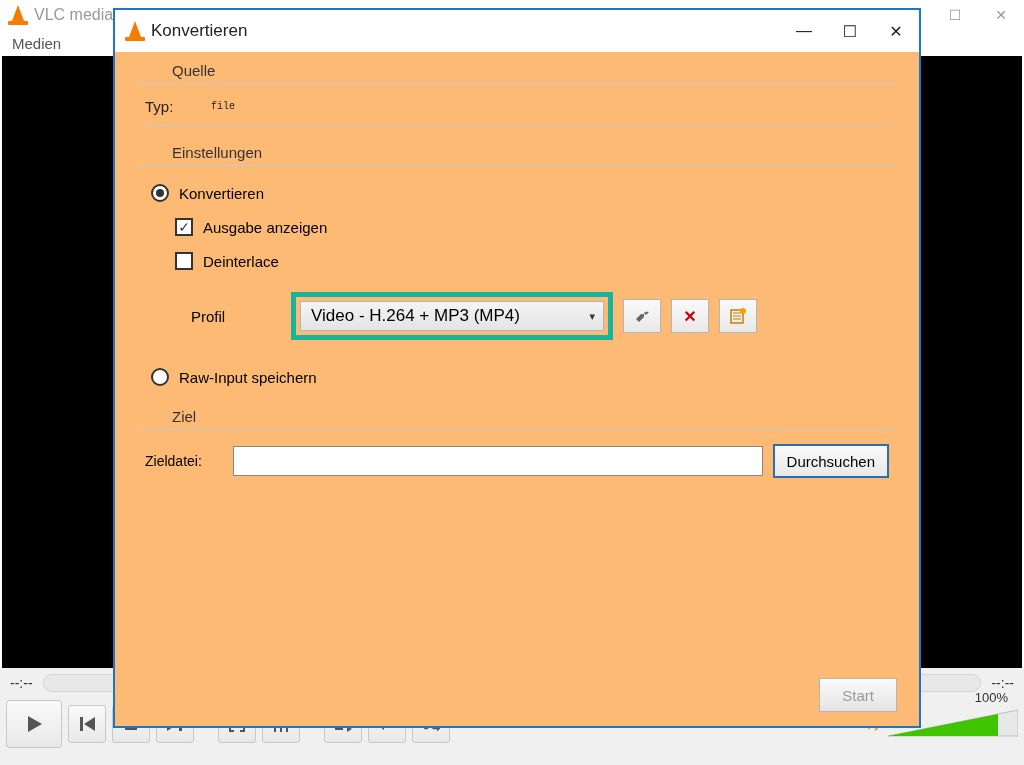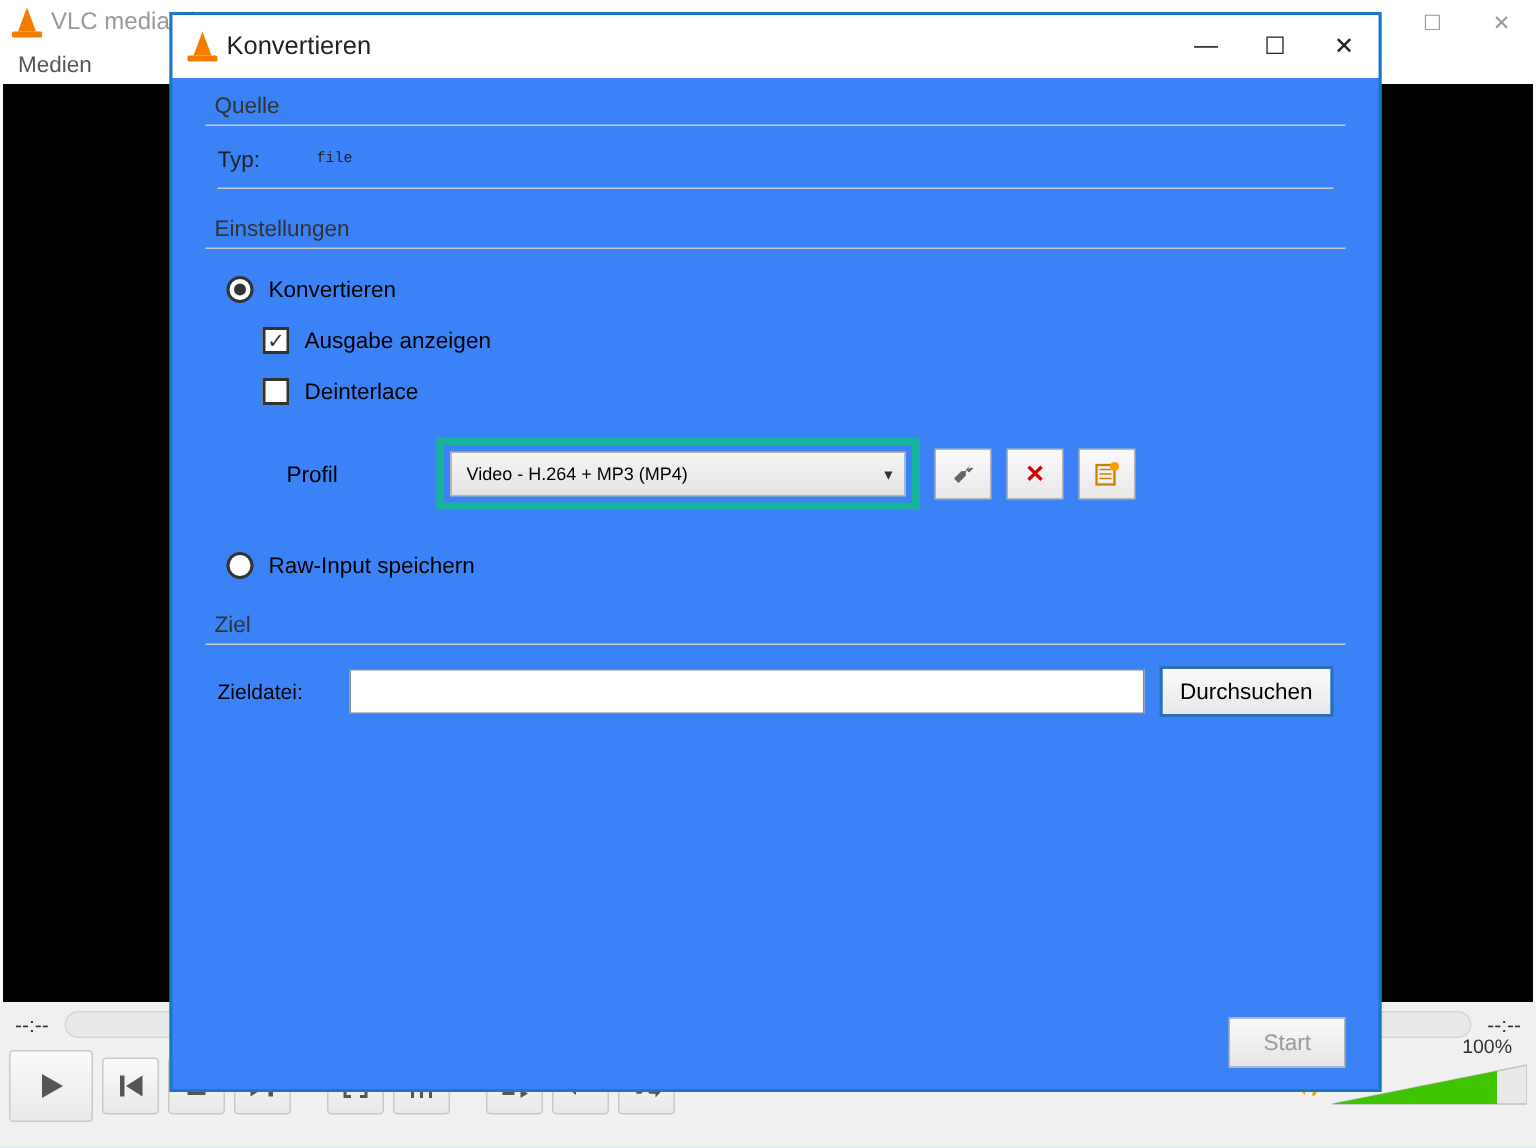--- a/index.html
+++ b/index.html
@@ -21,49 +21,49 @@
 .btn-row { display: flex; align-items: center; height: 52px; padding: 0 6px; gap: 6px; }
 .pbtn { height: 38px; min-width: 38px; background: linear-gradient(#fafafa,#e8e8e8); border: 1px solid #c8c8c8; border-radius: 3px; display: flex; align-items: center; justify-content: center; color: #555; }
 .pbtn.big { width: 56px; height: 48px; }
 .spacer { flex: 1; }
 .vol-icon { color: #f4a000; font-size: 18px; }
 .vol-tri { width: 130px; height: 36px; position: relative; }
 .vol-tri svg { position: absolute; top: 0; left: 0; }
 .vol-pct { position: absolute; top: -16px; right: 10px; font-size: 13px; color: #333; }
 
 
-.dialog { position: absolute; top: 8px; left: 113px; width: 808px; height: 720px; background: #3b82f6; border: 2px solid #1b77c5; }
+.dialog { position: absolute; top: 8px; left: 113px; width: 808px; height: 720px; background: #fdba74; border: 2px solid #1b77c5; }
 .dlg-titlebar { height: 42px; display: flex; align-items: center; padding: 0 0 0 10px; background: #fff; }
 .dlg-title { font-size: 17px; margin-left: 6px; color: #222; }
 .dlg-ctrls { margin-left: auto; display: flex; }
 .dlg-ctrls div { width: 46px; height: 42px; display: flex; align-items: center; justify-content: center; font-size: 16px; color: #222; }
 
 .dlg-body { padding: 10px 22px 0 22px; }
 
 .group { margin-bottom: 18px; }
-.group-title { font-size: 15px; color: #333; margin-bottom: 4px; padding-left: 6px; }
+.group-title { font-size: 15px; color: #333; margin-bottom: 4px; padding-left: 6px; margin-left: 29px; }
 .group-line { height: 1px; background: #c8c8c8; margin-bottom: 14px; }
 
 .form-row { display: flex; align-items: center; margin-bottom: 10px; padding: 0 8px; }
 .form-label { width: 66px; font-size: 15px; color: #222; }
 .text-input { flex: 1; height: 28px; border: 1px solid #888; background: #fff; padding: 0 8px; font-size: 15px; }
 .type-val { font-size: 10px; color: #222; font-family: Liberation Mono, monospace; }
 .group .hr2 { height: 1px; background: #c8c8c8; margin: 6px 8px 0 8px; }
 
 .radio-row, .check-row { display: flex; align-items: center; padding: 4px 8px 4px 14px; margin-bottom: 8px; }
 .radio { width: 18px; height: 18px; border: 2px solid #333; border-radius: 50%; margin-right: 10px; display: flex; align-items: center; justify-content: center; background: #fff; }
 .radio.checked::after { content: ""; width: 8px; height: 8px; background: #333; border-radius: 50%; }
 .check { width: 18px; height: 18px; border: 2px solid #333; margin-right: 10px; display: flex; align-items: center; justify-content: center; background: #fff; font-size: 14px; color: #333; }
 .indent { padding-left: 38px; }
 .opt-label { font-size: 15px; }
 
 .profil-row { display: flex; align-items: center; padding: 2px 8px 2px 54px; gap: 10px; margin: 16px 0 22px 0; }
 .profil-label { width: 90px; font-size: 15px; }
 .profil-highlight { border: 5px solid #18b39b; padding: 4px; display: flex; }
-.profil-select { width: 304px; height: 30px; background: linear-gradient(#f4f4f4,#e4e4e4); border: 1px solid #b5b5b5; display: flex; align-items: center; padding: 0 10px; font-size: 12px; position: relative; }
+.profil-select { width: 304px; height: 30px; background: linear-gradient(#f4f4f4,#e4e4e4); border: 1px solid #b5b5b5; display: flex; align-items: center; padding: 0 10px; font-size: 17px; position: relative; }
 .profil-select::after { content: "▾"; position: absolute; right: 8px; font-size: 11px; color: #333; }
 .icon-btn { width: 38px; height: 34px; background: linear-gradient(#fafafa,#e8e8e8); border: 1px solid #b5b5b5; display: flex; align-items: center; justify-content: center; font-size: 16px; }
 .icon-btn.del { color: #d40000; font-weight: bold; }
 .icon-btn.new { color: #c88000; }
 .icon-btn.edit { color: #666; }
 
 .ziel-row { display: flex; align-items: center; padding: 0 8px; gap: 10px; }
 .ziel-label { width: 78px; font-size: 14px; }
 .ziel-input { flex: 1; height: 30px; border: 1px solid #888; background: #fff; }
 .browse-btn { height: 34px; padding: 0 12px; border: 2px solid #2a6fb5; background: linear-gradient(#fafafa,#e8e8e8); font-size: 15px; }

